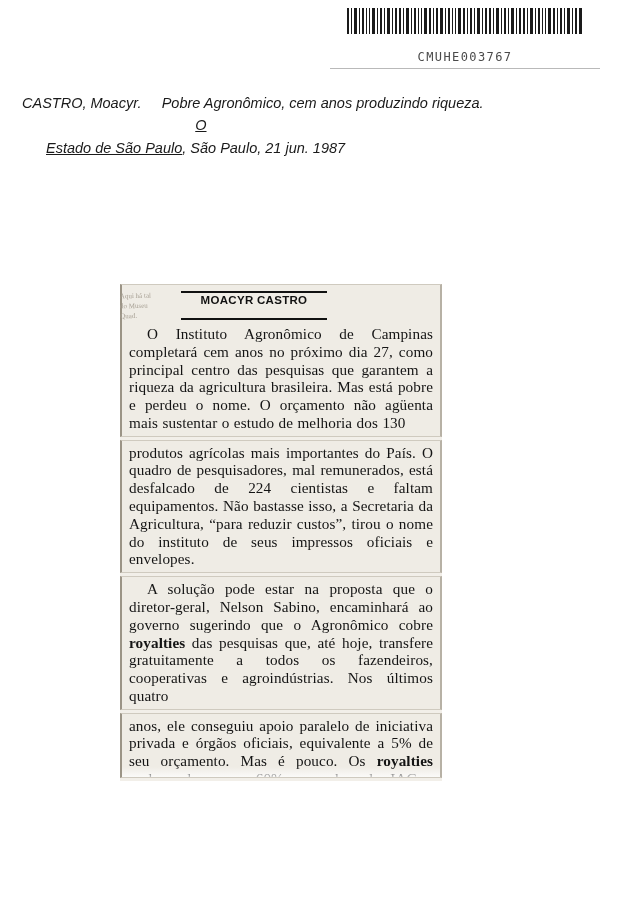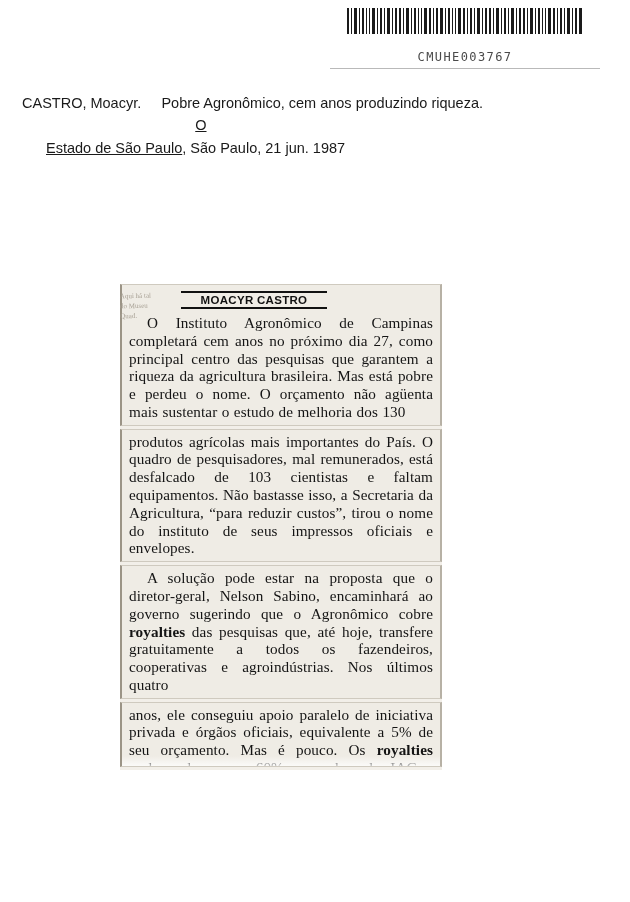--- a/index.html
+++ b/index.html
@@ -61,20 +61,21 @@
 
   
   #citation {
     position: absolute;
     top: 92px;
     left: 22px;
     width: 590px;
     font-size: 14.5px;
     line-height: 1.55;
     color: #1a1a1a;
+    font-style: italic;
   }
   #citation .u {
     text-decoration: underline;
   }
   .cit-line2 {
     padding-left: 24px;
   }
 
   
   #clipping {
@@ -102,21 +103,21 @@
   .byline-bar {
     width: 146px;
     margin: 4px auto 5px 52px;
     border-top: 2px solid #111;
     border-bottom: 2px solid #111;
     text-align: center;
     font-family: "Liberation Sans", sans-serif;
     font-weight: bold;
     font-size: 11.5px;
     letter-spacing: 0.3px;
-    padding: 1px 0 1px 0;
+    padding: 1px 0 12px 0;
     color: #111;
   }
   .clip-text {
     font-size: 15.2px;
     line-height: 1.17;
     text-align: justify;
     text-justify: inter-word;
     letter-spacing: 0.1px;
     word-spacing: 0.5px;
     margin: 0;
@@ -246,21 +247,21 @@
 
 <div id="clipping">
 
   <div class="clip-col first">
     <div class="ghost">Aqui há tal do Museu Quad.</div>
     <div class="byline-bar">MOACYR CASTRO</div>
     <p class="clip-text indent">O Instituto Agronômico de Campinas completará cem anos no próximo dia 27, como principal centro das pesquisas que garantem a riqueza da agricultura brasileira. Mas está pobre e perdeu o nome. O orçamento não agüenta mais sustentar o estudo de melhoria dos 130</p>
   </div>
 
   <div class="clip-col">
-    <p class="clip-text">produtos agrícolas mais importantes do País. O quadro de pesquisadores, mal remunerados, está desfalcado de 103 cientistas e faltam equipamentos. Não bastasse isso, a Secretaria da Agricultura, “para reduzir custos”, tirou o nome do instituto de seus impressos oficiais e envelopes.</p>
+    <p class="clip-text">produtos agrícolas mais importantes do País. O quadro de pesquisadores, mal remunerados, está desfalcado de 224 cientistas e faltam equipamentos. Não bastasse isso, a Secretaria da Agricultura, “para reduzir custos”, tirou o nome do instituto de seus impressos oficiais e envelopes.</p>
   </div>
 
   <div class="clip-col">
     <p class="clip-text indent">A solução pode estar na proposta que o diretor-geral, Nelson Sabino, encaminhará ao governo sugerindo que o Agronômico cobre <b>royalties</b> das pesquisas que, até hoje, transfere gratuitamente a todos os fazendeiros, cooperativas e agroindústrias. Nos últimos quatro</p>
   </div>
 
   <div class="clip-col clip-last">
     <p class="clip-text">anos, ele conseguiu apoio paralelo de iniciativa privada e órgãos oficiais, equivalente a 5% de seu orçamento. Mas é pouco. Os <b>royalties</b> podem elevar em 60% as verbas do IAC e dobrar sua capacidade de</p>
     <div class="fade-bottom"></div>
   </div>

